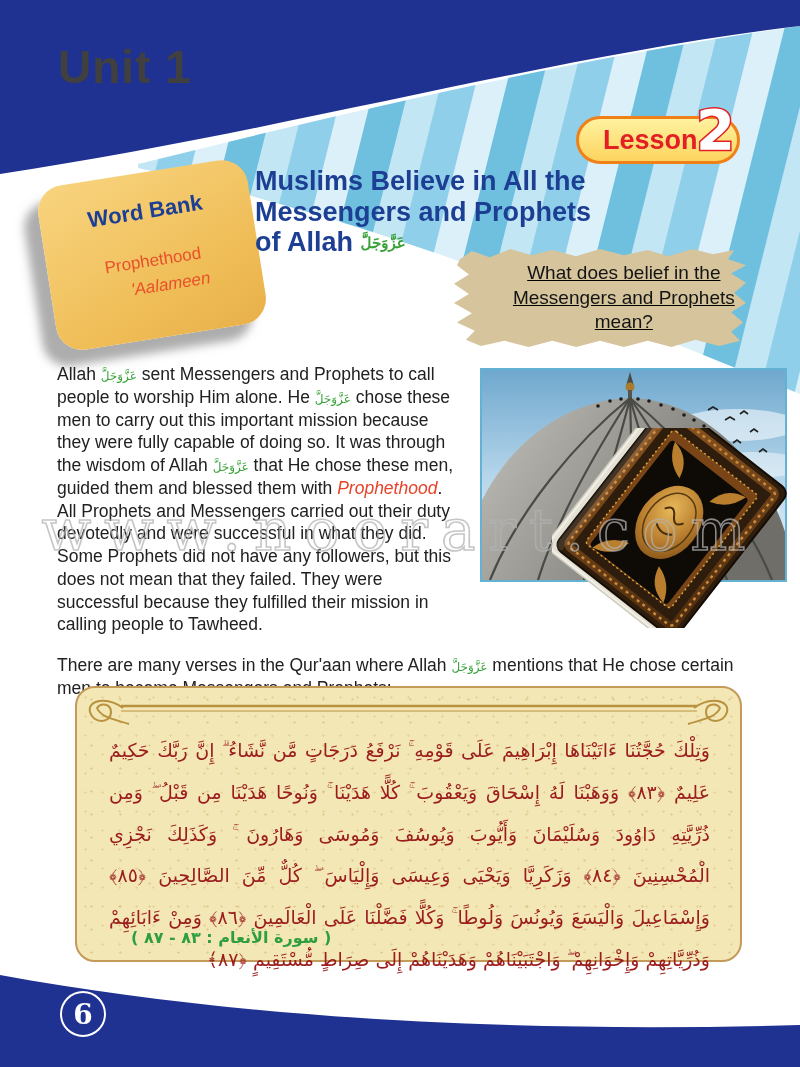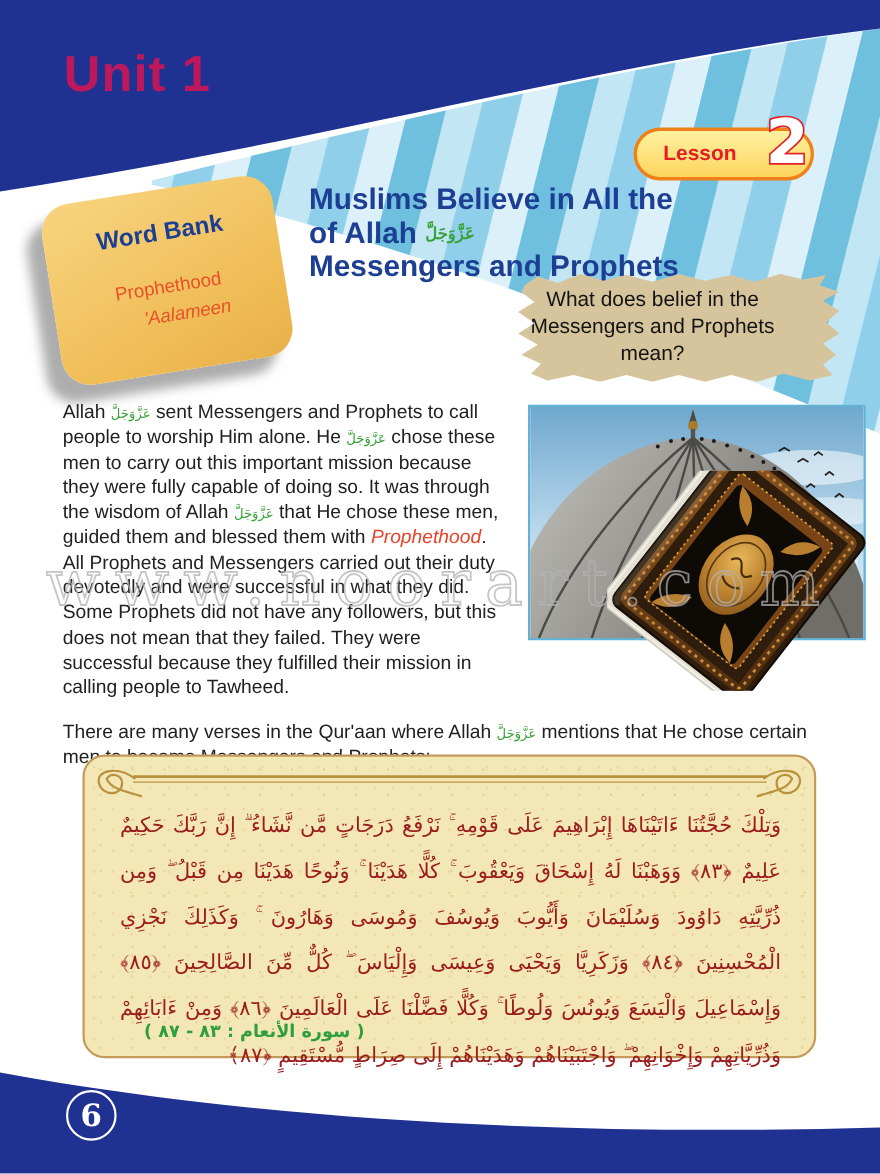--- a/index.html
+++ b/index.html
@@ -4,30 +4,30 @@
 <style>
   html,body{margin:0;padding:0;}
   body{
     width:800px;height:1067px;position:relative;overflow:hidden;
     background:#ffffff;font-family:"Liberation Sans",sans-serif;
   }
   
   .header-svg{position:absolute;top:0;left:0;z-index:1;}
   .unit-title{
     position:absolute;left:58px;top:40px;z-index:2;
-    color:#be185d;font-size:46px;font-weight:bold;letter-spacing:1px;
+    color:#404040;font-size:46px;font-weight:bold;letter-spacing:1px;
   }
   
   .lesson-badge{
     position:absolute;left:576px;top:116px;width:158px;height:42px;z-index:3;
     background:linear-gradient(180deg,#FFF2A0,#FCD45E);
     border:3.5px solid #F08018;border-radius:26px;
   }
   .lesson-label{
-    color:#E31E24;font-weight:bold;font-size:19px;line-height:42px;margin-left:24px;
+    color:#E31E24;font-weight:bold;font-size:27px;line-height:42px;margin-left:24px;
   }
   .lesson-number{
     position:absolute;right:2px;top:-22px;
     font-size:56px;font-weight:bold;color:#ffffff;
     -webkit-text-stroke:3px #E31E24;paint-order:stroke;
     font-family:"DejaVu Sans",sans-serif;
   }
   
   .wordbank{
     position:absolute;left:46px;top:172px;width:212px;height:166px;z-index:3;
@@ -35,29 +35,29 @@
     background:linear-gradient(155deg,#F8D47F 0%,#EFBC55 70%,#E8B04A 100%);
     border-radius:26px;
     box-shadow:-16px 14px 10px rgba(105,105,105,0.55);
   }
   .wordbank-title{margin-top:26px;text-align:center;color:#1C3F94;font-weight:bold;font-size:22px;}
   .wordbank-words{margin-top:24px;text-align:center;color:#E8502A;font-size:17px;line-height:1.55;}
   .wordbank-word-2{font-style:italic;display:inline-block;transform:translateX(14px);}
   
   .heading{
     position:absolute;left:255px;top:166px;width:480px;z-index:3;
-    color:#1C3F94;font-weight:bold;font-size:27px;line-height:1.13;margin-left:26px;
+    color:#1C3F94;font-weight:bold;font-size:27px;line-height:1.13;
   }
   .honorific-big{color:#3AA23A;font-size:15px;font-weight:bold;margin-right:6px;vertical-align:middle;}
   
   .bubble{
-    position:absolute;left:468px;top:247px;width:298px;height:102px;z-index:3;
+    position:absolute;left:451px;top:247px;width:298px;height:102px;z-index:3;
     background:#D6C49C;
     clip-path:polygon(3% 12%,7% 4%,13% 10%,20% 2%,27% 8%,34% 3%,42% 9%,50% 2%,58% 8%,66% 3%,73% 9%,81% 2%,88% 7%,95% 3%,93% 12%,99% 18%,94% 26%,99% 35%,95% 45%,99% 55%,94% 64%,98% 74%,94% 83%,97% 92%,90% 97%,82% 91%,74% 98%,66% 92%,58% 98%,50% 92%,42% 98%,34% 92%,26% 98%,18% 92%,10% 97%,5% 91%,8% 82%,2% 74%,7% 65%,1% 55%,6% 46%,1% 36%,6% 27%,2% 18%);
-    display:flex;align-items:center;justify-content:flex-start;
+    display:flex;align-items:center;justify-content:flex-end;text-decoration:underline;
   }
   .bubble-text{width:84%;text-align:center;color:#141414;font-size:19px;line-height:1.3;}
   
   .para1{position:absolute;left:57px;top:363px;width:408px;z-index:3;
     color:#212121;font-size:17.5px;line-height:1.3;}
   .para2{position:absolute;left:57px;top:654px;width:690px;z-index:3;
     color:#212121;font-size:17.5px;line-height:1.3;}
   .seg-honorific{color:#3AA23A;font-size:12px;}
   .seg-red-italic{color:#E8432A;font-style:italic;}
   .seg-italic{}
@@ -126,24 +126,24 @@
 <div class="wordbank">
   <div class="wordbank-title">Word Bank</div>
   <div class="wordbank-words">
     <span>Prophethood</span><br>
     <span class="wordbank-word-2">'Aalameen</span>
   </div>
 </div>
 
 <div class="heading">
   <div>Muslims Believe in All the</div>
+  <div>Messengers and Prophets</div>
   <div><span>of Allah</span>
     <span class="honorific-big">عَزَّوَجَلَّ</span>
   </div>
-  <div>Messengers and Prophets</div>
 </div>
 
 <div class="bubble">
   <div class="bubble-text">What does belief in the Messengers and Prophets mean?</div>
 </div>
 
 <div class="para1"><span>Allah </span><span class="seg-honorific">عَزَّوَجَلَّ</span><span> sent Messengers and Prophets to call people to worship Him alone. He </span><span class="seg-honorific">عَزَّوَجَلَّ</span><span> chose these men to carry out this important mission because they were fully capable of doing so.  It was through the wisdom of Allah </span><span class="seg-honorific">عَزَّوَجَلَّ</span><span> that He chose these men, guided them and blessed them with </span><span class="seg-red-italic">Prophethood</span><span>. All Prophets and Messengers carried out their duty devotedly and were successful in what they did. Some Prophets did not have any followers, but this does not mean that they failed. They were successful because they fulfilled their mission in calling people to </span><span class="seg-italic">Tawheed</span><span>.</span></div>
 <div class="para2"><span>There are many verses in the </span><span class="seg-italic">Qur'aan</span><span> where Allah </span><span class="seg-honorific">عَزَّوَجَلَّ</span><span> mentions that He chose certain men to become Messengers and Prophets:</span></div>
 
 <div class="photo-frame">

